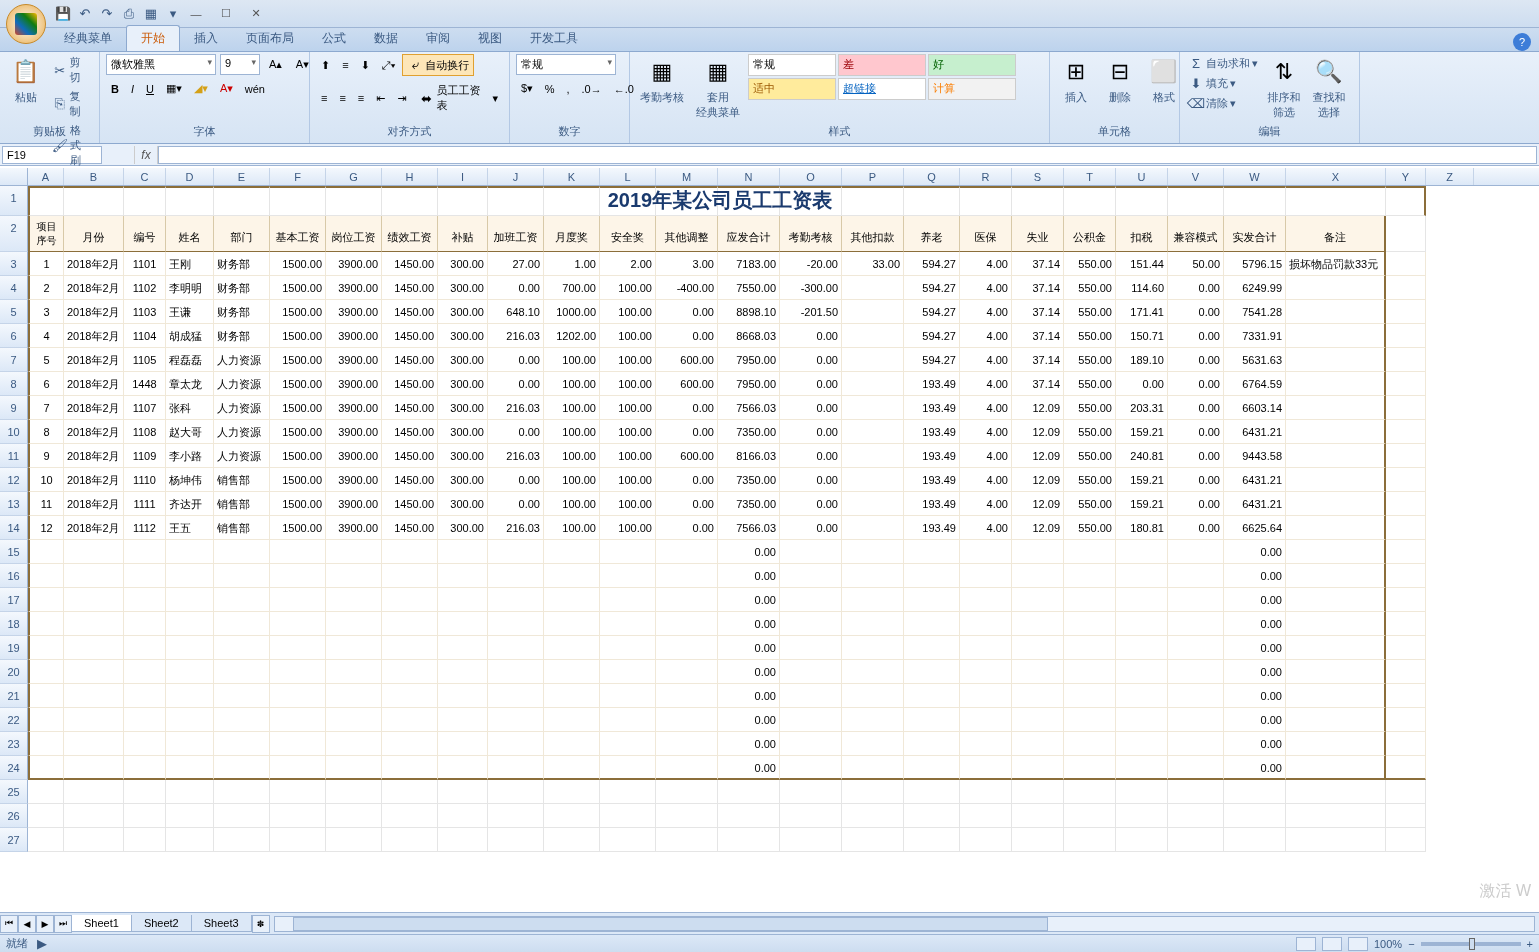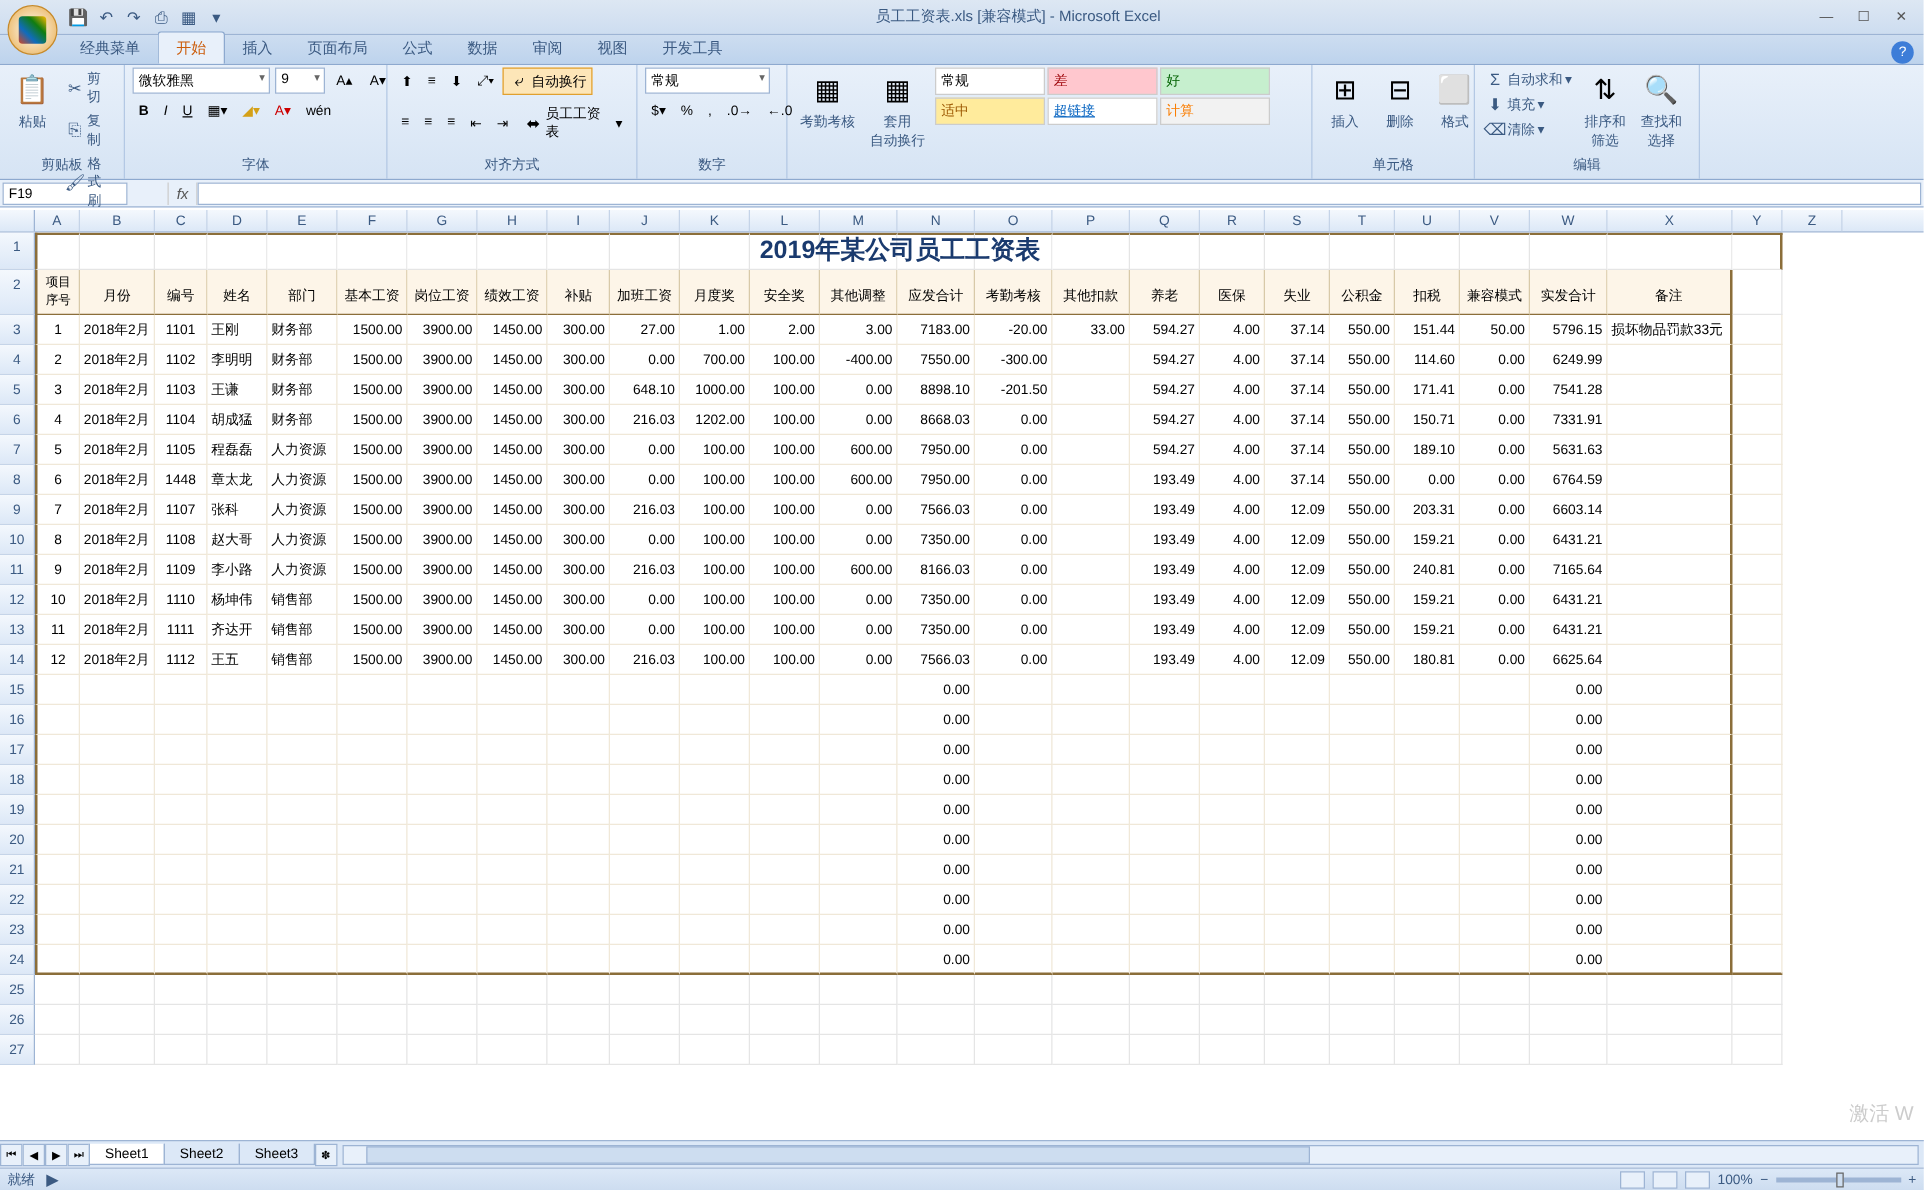--- a/index.html
+++ b/index.html
@@ -86,21 +86,20 @@
 <div class="title-bar">
   <div class="office-btn"></div>
   <div class="qat">
     <div class="qat-btn">💾</div>
     <div class="qat-btn">↶</div>
     <div class="qat-btn">↷</div>
     <div class="qat-btn">⎙</div>
     <div class="qat-btn">▦</div>
     <div class="qat-btn">▾</div>
   </div>
-  <div class="title-text">员工工资表.xls [兼容模式] - Microsoft Excel</div>
   <div class="win-btns">
     <div class="win-btn">—</div>
     <div class="win-btn">☐</div>
     <div class="win-btn">✕</div>
   </div>
 </div>
 
 <div class="tabs" id="tabs-container">
   <div class="tab">经典菜单</div>
     <div class="tab active">开始</div>
@@ -206,31 +205,32 @@
 
   <div class="ribbon-group" style="width:420px">
     <div class="ribbon-group-content">
       <div class="rb-big">
         <div class="rb-big-icon">▦</div>
         <span>考勤考核</span>
       </div>
       <div class="rb-big">
         <div class="rb-big-icon">▦</div>
         <span style="white-space:pre-line;text-align:center">套用
-自动换行</span>
+经典菜单</span>
       </div>
       <div class="style-gallery" id="style-gallery">
           <div class="style-cell" style="background: rgb(255, 255, 255); color: rgb(0, 0, 0);">常规</div>
           <div class="style-cell" style="background: rgb(255, 199, 206); color: rgb(156, 0, 6);">差</div>
           <div class="style-cell" style="background: rgb(198, 239, 206); color: rgb(0, 97, 0);">好</div>
           <div class="style-cell" style="background: rgb(255, 235, 156); color: rgb(156, 87, 0);">适中</div>
           <div class="style-cell" style="background: rgb(255, 255, 255); color: rgb(5, 99, 193); text-decoration: underline;">超链接</div>
           <div class="style-cell" style="background: rgb(242, 242, 242); color: rgb(250, 125, 0);">计算</div>
         </div>
     </div>
+    <div class="ribbon-group-label">样式</div>
   </div>
 
   <div class="ribbon-group" style="width:130px">
     <div class="ribbon-group-content">
       <div class="rb-big">
           <div class="rb-big-icon">⊞</div>
           <span>插入</span>
         </div>
       <div class="rb-big">
           <div class="rb-big-icon">⊟</div>
@@ -604,21 +604,21 @@
         <div class="cell num" style="width: 62px;">600.00</div>
         <div class="cell num" style="width: 62px;">8166.03</div>
         <div class="cell num" style="width: 62px;">0.00</div>
         <div class="cell num" style="width: 62px;"></div>
         <div class="cell num" style="width: 56px;">193.49</div>
         <div class="cell num" style="width: 52px;">4.00</div>
         <div class="cell num" style="width: 52px;">12.09</div>
         <div class="cell num" style="width: 52px;">550.00</div>
         <div class="cell num" style="width: 52px;">240.81</div>
         <div class="cell num" style="width: 56px;">0.00</div>
-        <div class="cell num" style="width: 62px;">7165.64</div>
+        <div class="cell num" style="width: 62px;">9443.58</div>
         <div class="cell " style="width: 100px;;border-right:2px solid #8b6e3a"></div>
         <div class="cell " style="width: 40px;"></div>
       </div>
       <div class="row data-row">
         <div class="row-h">12</div>
         <div class="cell ctr" style="width: 36px;;border-left:2px solid #8b6e3a;">10</div>
         <div class="cell " style="width: 60px;">2018年2月</div>
         <div class="cell ctr" style="width: 42px;">1110</div>
         <div class="cell " style="width: 48px;">杨坤伟</div>
         <div class="cell " style="width: 56px;">销售部</div>

